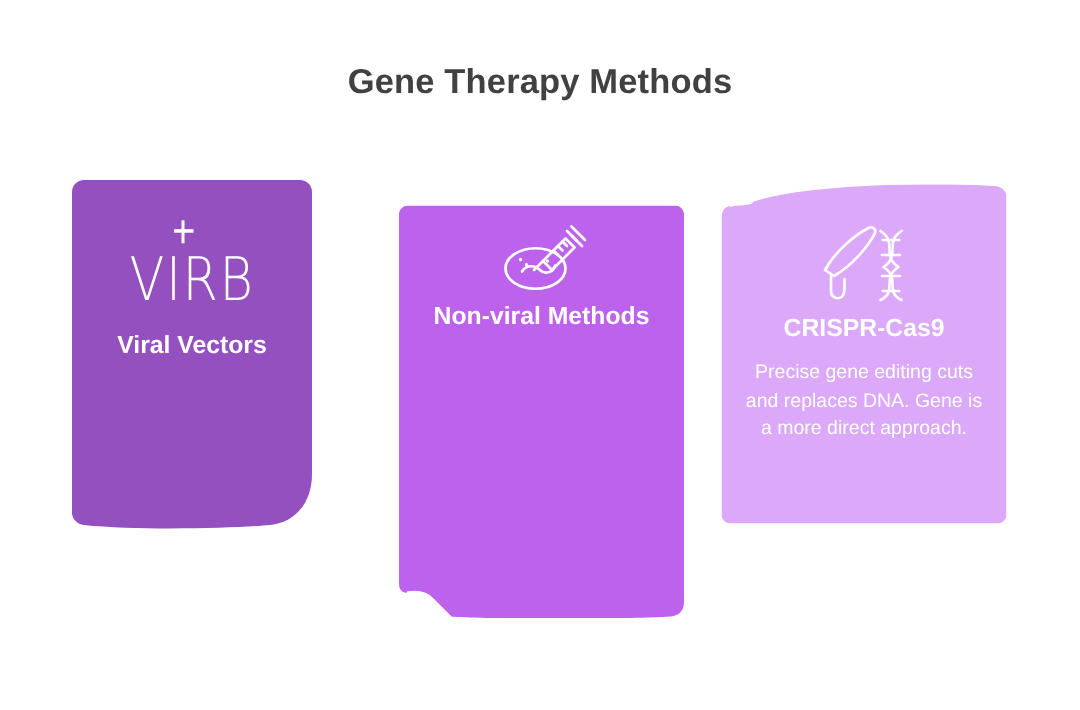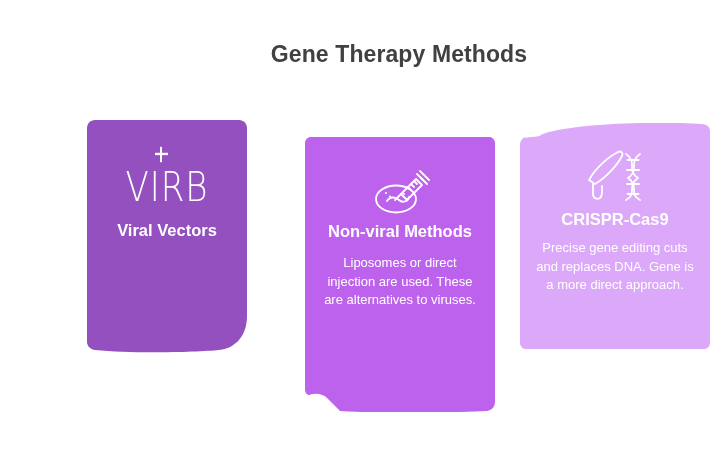--- a/index.html
+++ b/index.html
@@ -12,21 +12,20 @@
     background: #ffffff;
     font-family: "Liberation Sans", sans-serif;
     overflow: hidden;
     position: relative;
   }
   .slide {
     position: absolute;
     inset: 0;
     width: 588px;
     height: 473px;
-    margin-left: 39px;
   }
   .page-title {
     position: absolute;
     left: 0;
     top: 41px;
     width: 720px;
     text-align: center;
     font-size: 23px;
     font-weight: bold;
     color: #414141;
@@ -72,21 +71,21 @@
   }
   #card-1 .card-content { padding-top: 36px; }
 
   
   #card-2 {
     left: 266px;
     top: 137px;
     width: 190px;
     height: 275px;
   }
-  #card-2 .card-content { padding-top: 20px; }
+  #card-2 .card-content { }
 
   
   #card-3 {
     left: 481px;
     top: 123px;
     width: 190px;
     height: 226px;
   }
   #card-3 .card-content { padding-top: 22px; }
 
@@ -195,21 +194,20 @@
             <path d="M50.5 17.5 L53.5 20.5"></path>
 
             <path d="M31 34 L25 40"></path>
 
             <path d="M38 27 L41 30"></path>
             <path d="M41 24 L44 27"></path>
             <path d="M44 21 L47 24"></path>
           </svg>
         </div>
         <div class="card-heading">Non-viral Methods</div>
-        <div class="card-body">Liposomes or direct injection are used. These are alternatives to viruses.</div>
       </div>
     </div>
 
     <div class="card" id="card-3">
       <svg class="card-shape" viewBox="0 0 190 226" preserveAspectRatio="none">
         <path d="M20,12
                  C50,0 140,-2 182,1
                  C186.5,1.3 190,4 190,8 V220
                  C190,223.3 187.3,226 184,226 H6
                  C2.7,226 0,223.3 0,220 V22

